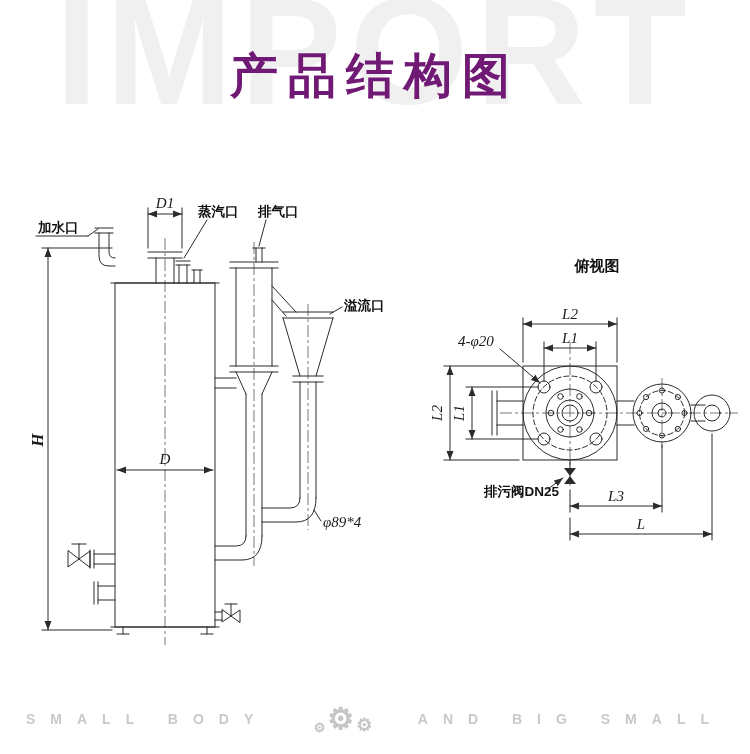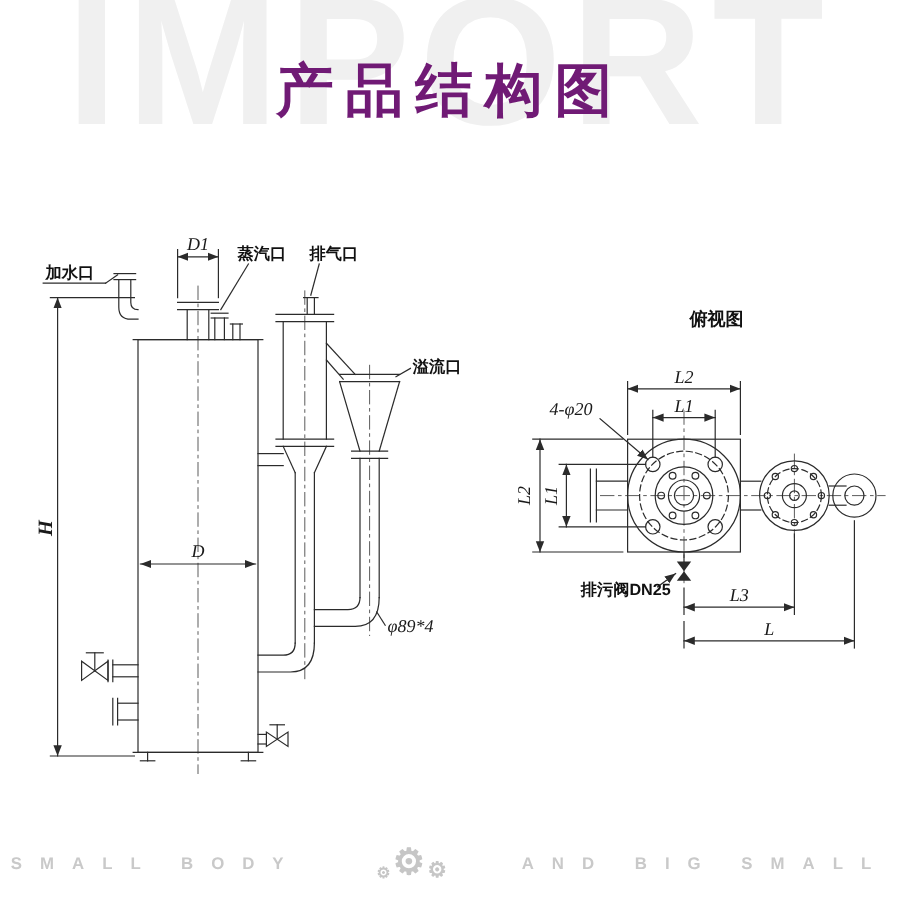--- a/index.html
+++ b/index.html
@@ -24,21 +24,21 @@
   .dash { stroke-dasharray:5 3; }
   .fillc { fill:#2b2b2b; stroke:none; }
 
   text.zh  { font:600 13.5px "Liberation Sans", sans-serif; fill:#111; }
   text.zhb { font:700 15px "Liberation Sans", sans-serif; fill:#111; }
   text.dim { font:italic 15px "Liberation Serif", serif; fill:#1a1a1a; }
   text.dimb{ font:italic 700 17px "Liberation Serif", serif; fill:#1a1a1a; }
 
   .footer {
     position:absolute; bottom:20px; left:0; width:750px; box-sizing:border-box;
-    padding:0 9px; display:flex; align-items:center; justify-content:space-between;
+    padding:0 26px; display:flex; align-items:center; justify-content:space-between;
     color:#c9c9c9; font-weight:700; font-size:14px; letter-spacing:15px;
     white-space:nowrap; z-index:2;
   }
   .gears { letter-spacing:0; color:#c6c6c6; display:flex; align-items:flex-end; gap:2px; line-height:1; }
   .gear-sm { font-size:13px; } .gear-md { font-size:18px; } .gear-lg { font-size:30px; }
 </style>
 </head>
 <body>
 
 <div class="page">

